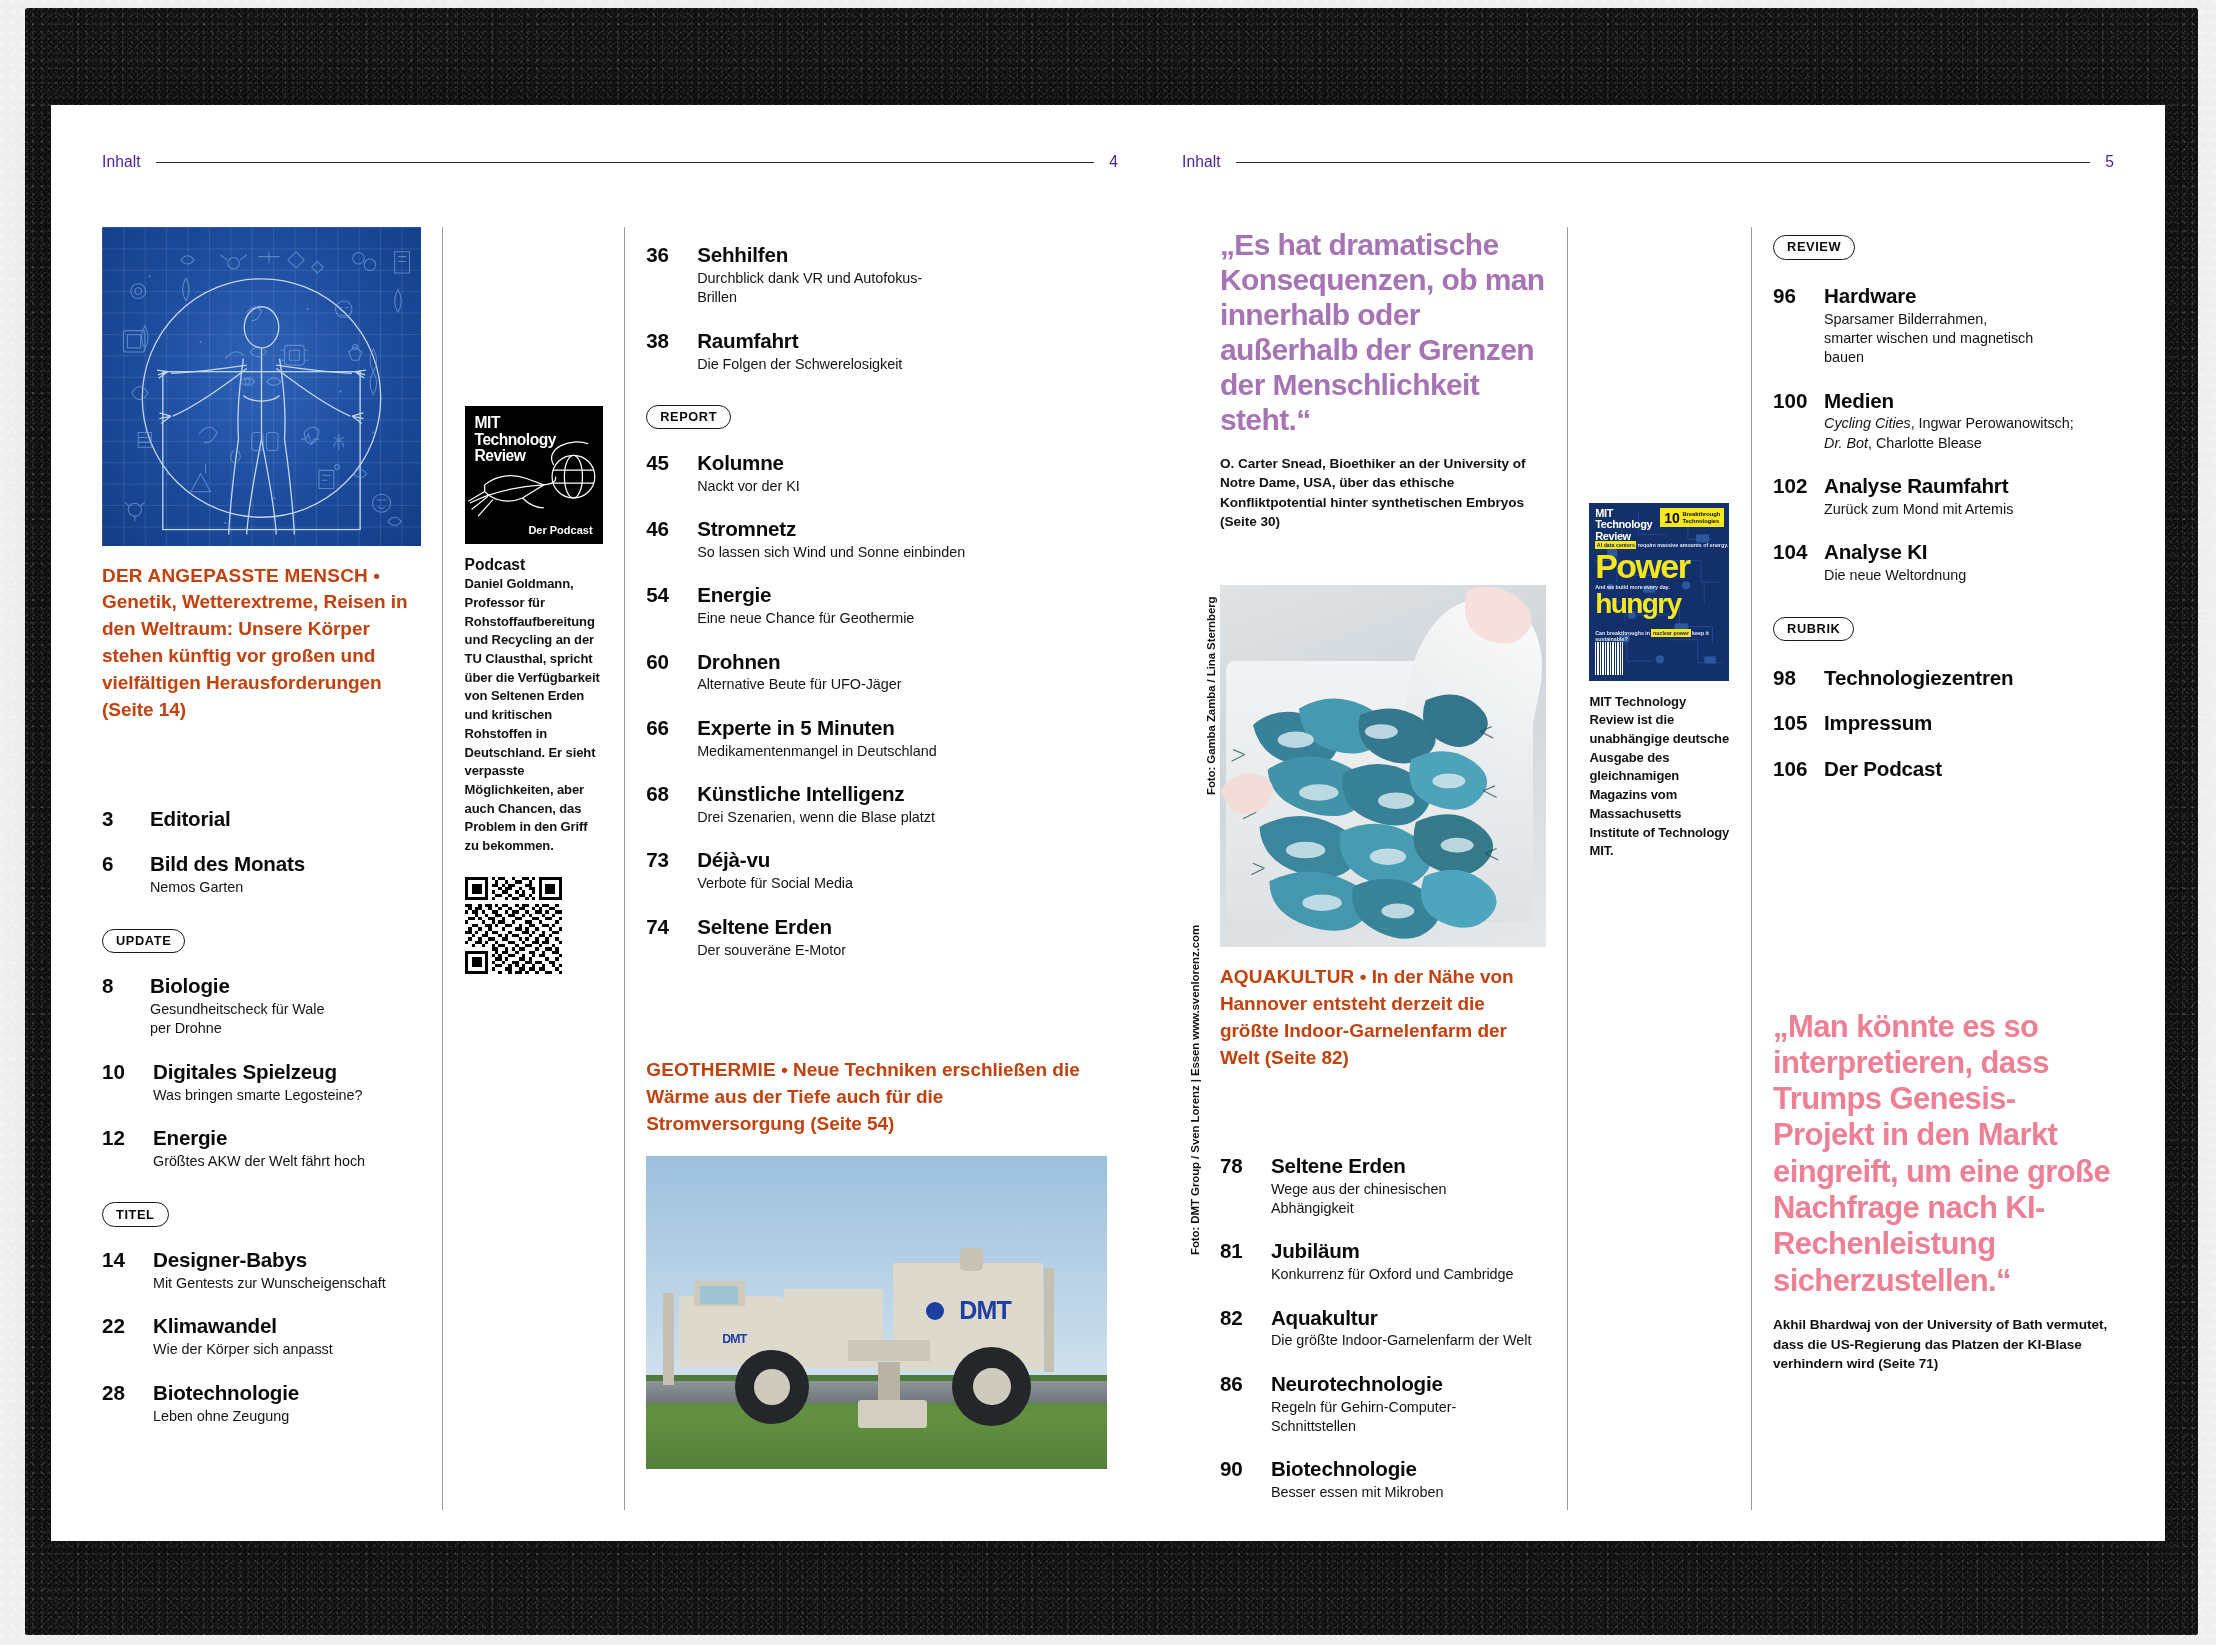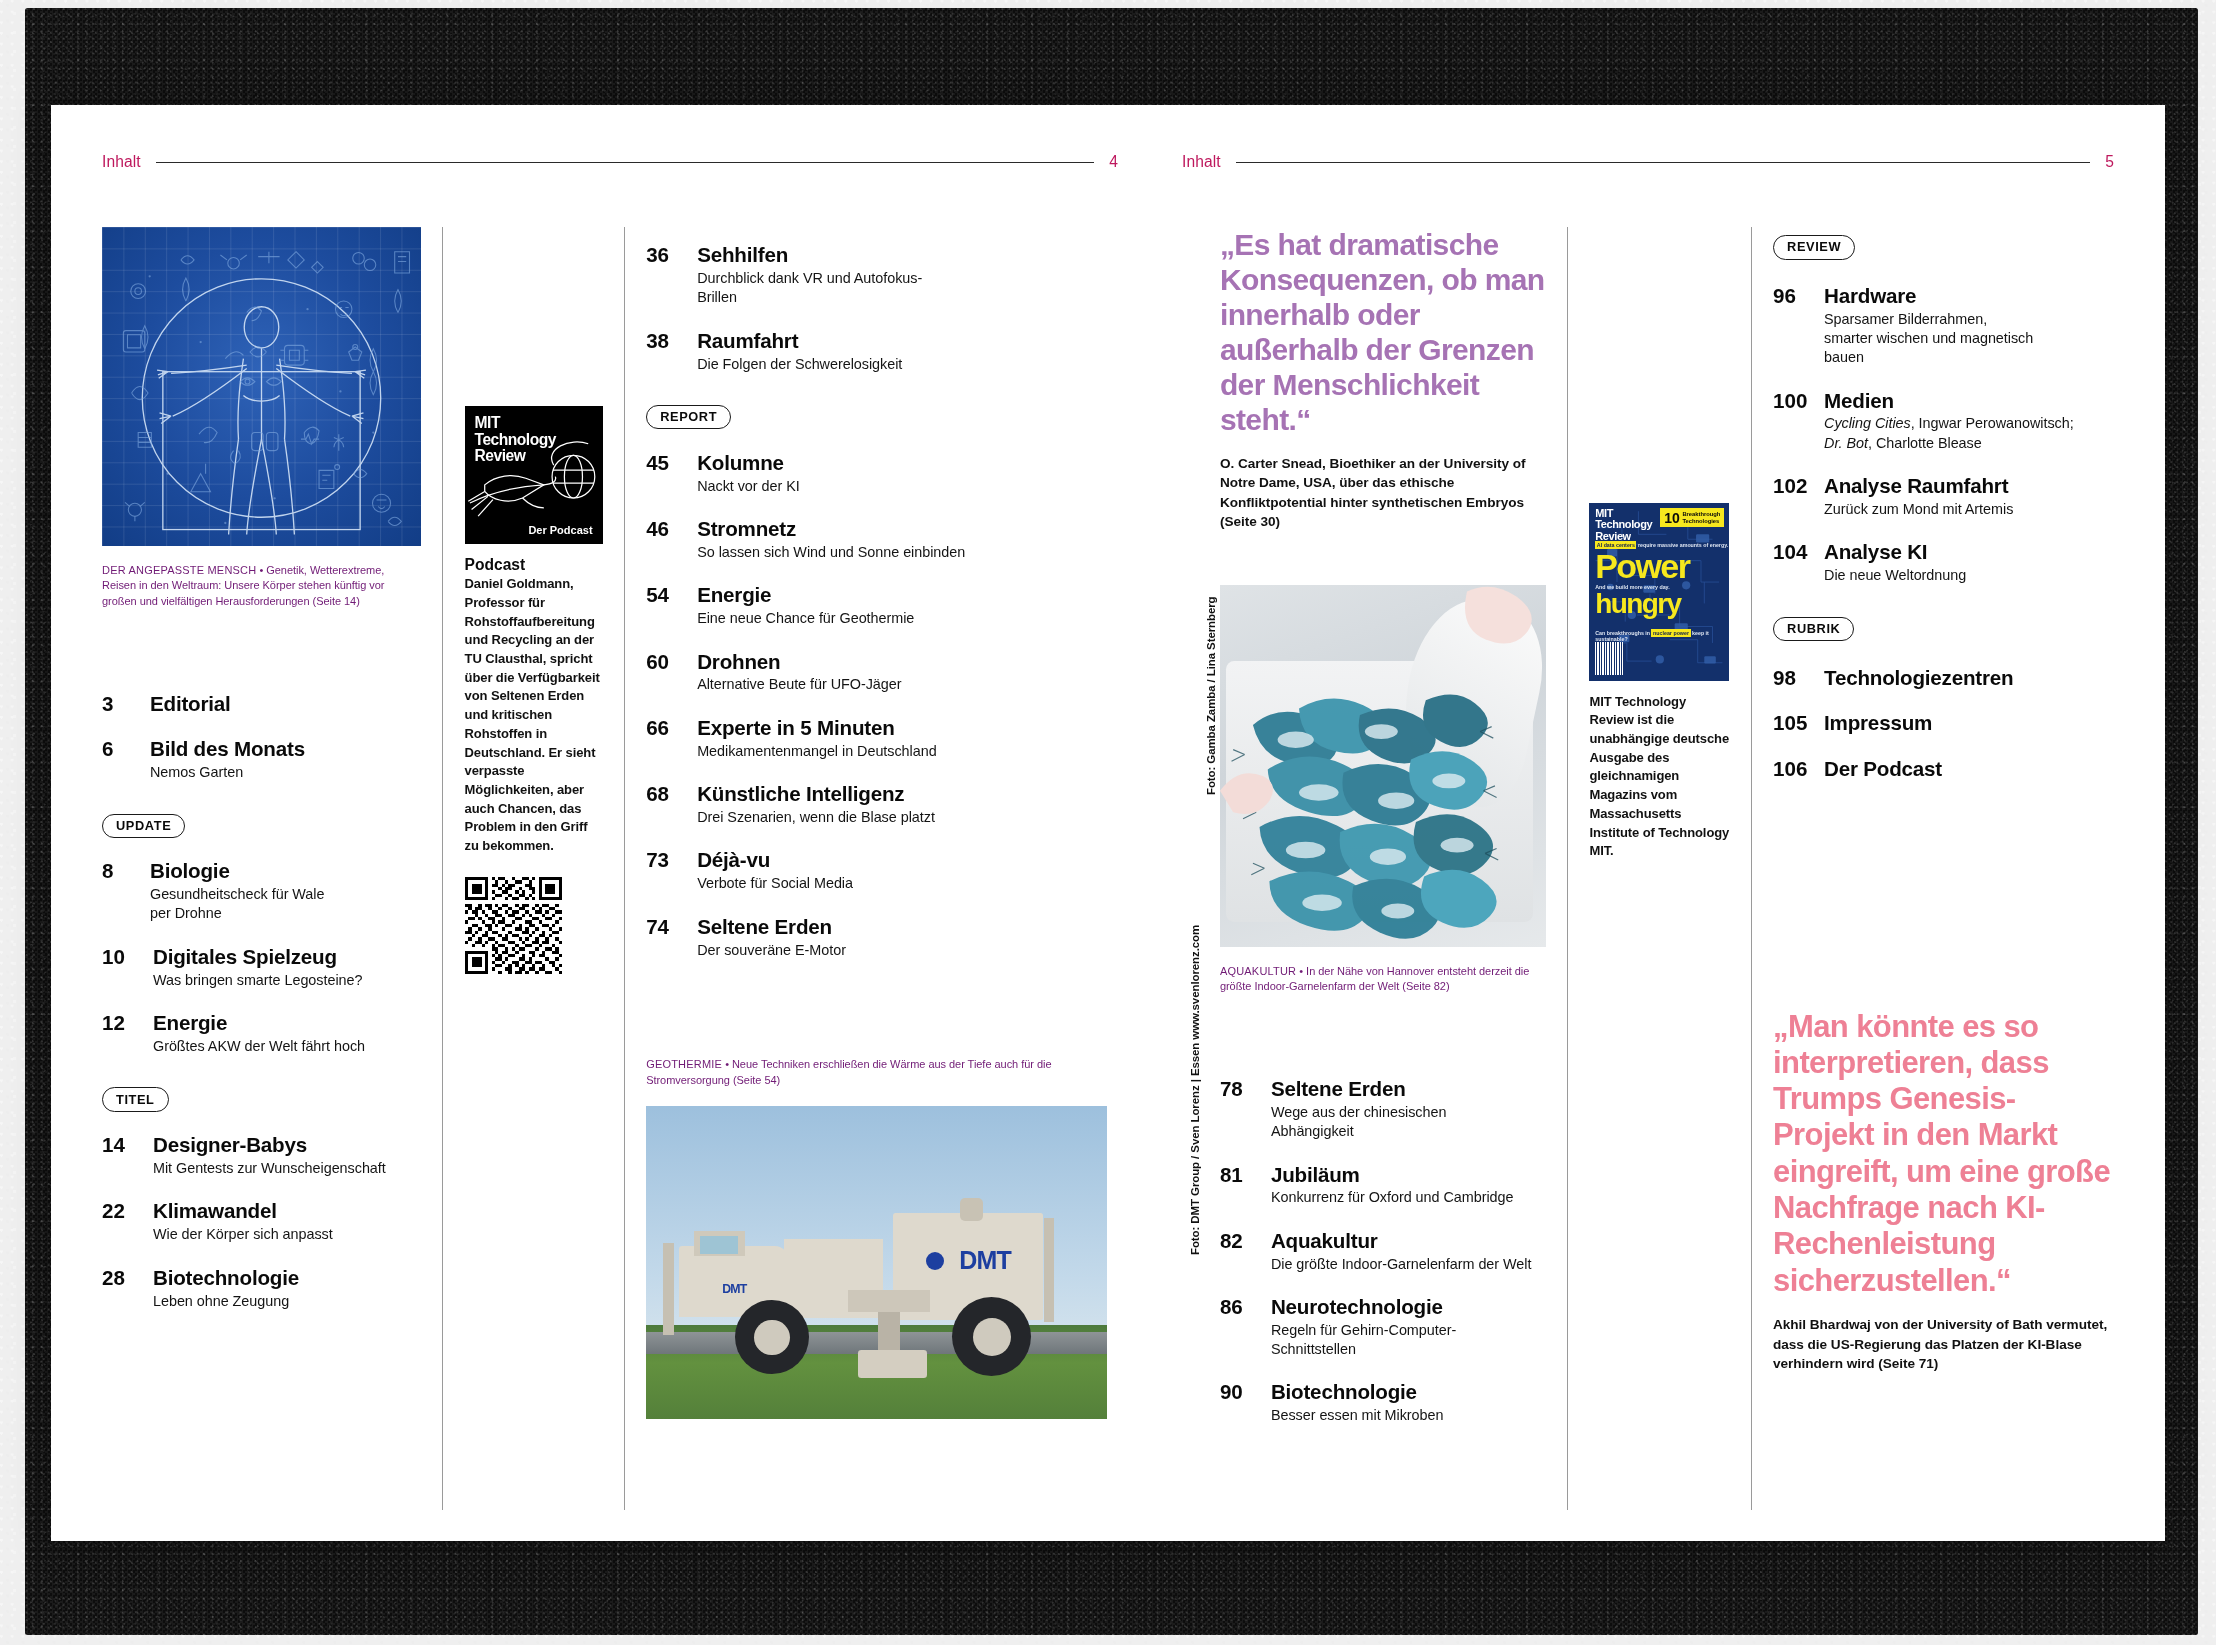--- a/index.html
+++ b/index.html
@@ -64,21 +64,21 @@
   .page-left  { width: 1107px; padding: 43px 39px 0 51px; }
   .page-right { width: 1008px; padding: 43px 51px 0 25px; }
 
   
   .runhead {
     display: flex;
     align-items: center;
     gap: 15px;
     height: 28px;
     font-size: 15.6px;
-    color: #be185d;
+    color: #4c1d95;
     letter-spacing: 0.1px;
   }
   .runhead .rule { flex: 1; height: 0.8px; background: #2a2a2a; }
   .runhead .pg { font-size: 15.6px; }
 
   
   .cols {
     display: flex;
     margin-top: 51px;
     height: 1283px;
@@ -117,24 +117,24 @@
     position: absolute; inset: 0;
     background-image:
       linear-gradient(rgba(255,255,255,.10) 0.8px, transparent 0.8px),
       linear-gradient(90deg, rgba(255,255,255,.10) 0.8px, transparent 0.8px);
     background-size: 21.4px 21.4px;
   }
   .vitruvian svg { position: absolute; inset: 0; }
 
   
   .caption {
-    font-size: 11px;
+    font-size: 19px;
     line-height: 1.42;
-    color: #701a75;
-    font-weight: 400;
+    color: #c2410c;
+    font-weight: 700;
     letter-spacing: -0.04px;
     margin-top: 16.5px;
   }
   .caption .lead { letter-spacing: 0.2px; }
 
   
   .toc { margin-top: 3.3px; }
   .entry {
     display: flex;
     margin-bottom: 21.4px;

